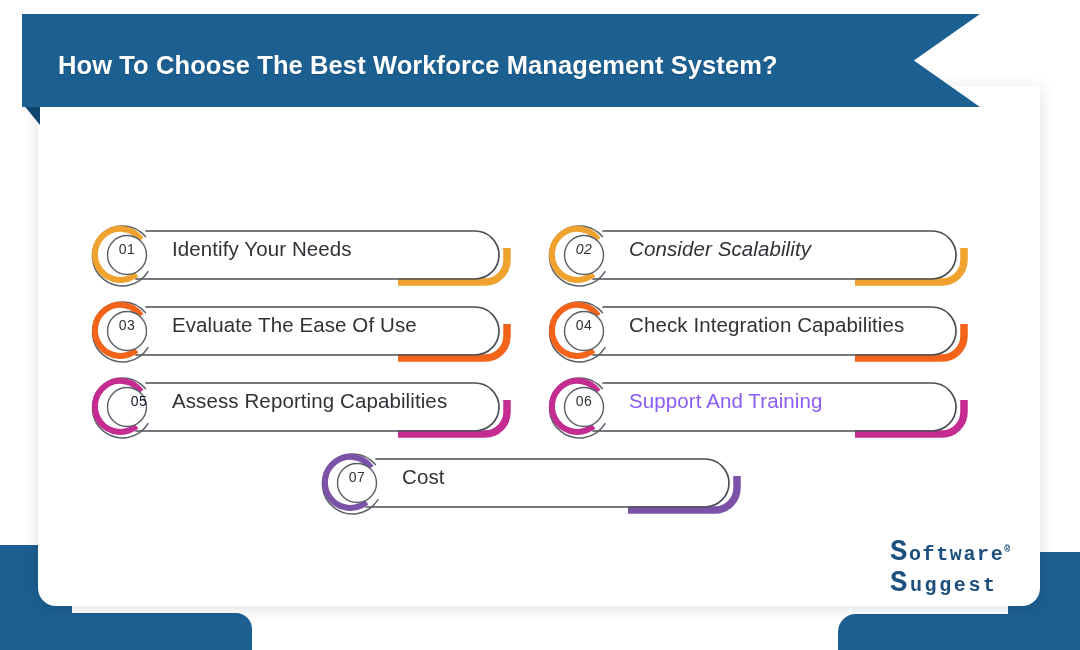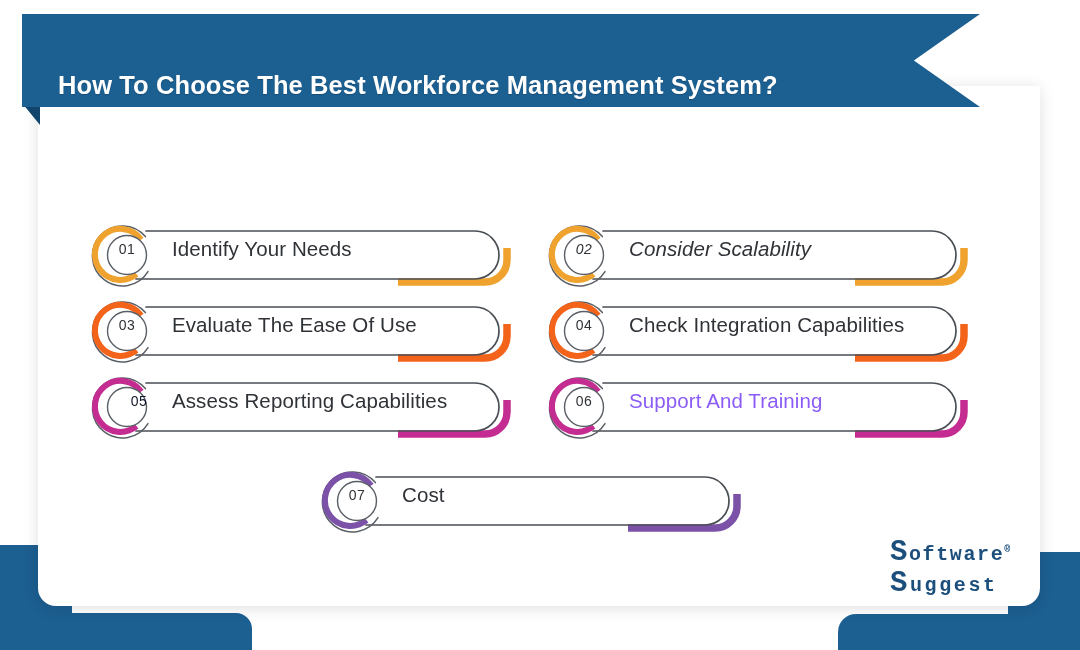--- a/index.html
+++ b/index.html
@@ -90,21 +90,20 @@
     width: 880px;
     height: 103px;
     display: flex;
     align-items: center;
     color: #ffffff;
     font-size: 25.5px;
     font-weight: bold;
     letter-spacing: 0.1px;
     white-space: nowrap;
     text-shadow: 0 1px 1px rgba(0,0,0,0.18);
-    margin-top: 20px;
   }
 
   
   #steps {
     position: absolute;
     left: 38px;
     top: 86px;
     width: 1002px;
     height: 520px;
     text-align: center;
@@ -246,21 +245,21 @@
         <svg width="445" height="86" viewBox="0 0 445 86">
           <path d="M 308 70 L 395 70 A 22 22 0 0 0 417 48 L 417 36" fill="none" stroke="#c42c92" stroke-width="7.5" stroke-linecap="butt"></path>
           <path d="M 56 19 L 385 19 A 24 24 0 0 1 385 67 L 46 67" fill="none" stroke="#4a4f55" stroke-width="1.7" stroke-linecap="round"></path>
           <path d="M 55.4 24.6 A 30 30 0 1 0 58 59.6" fill="none" stroke="#5a5f66" stroke-width="1.5" stroke-linecap="round"></path>
           <path d="M 51.2 27.6 A 25.5 25.5 0 1 0 46.5 62.2" fill="none" stroke="#c42c92" stroke-width="6" stroke-linecap="butt"></path>
           <circle cx="37" cy="43" r="19.5" fill="#ffffff" stroke="#5a5f66" stroke-width="1.4"></circle>
         </svg>
         <div class="step-num" style="left: 0px; width: 74px; color: rgb(47, 50, 54);">06</div>
         <div class="step-label" style="color: #8b5cf6;">Support And Training</div>
       </div>
-      <div class="step" style="left: 282px; top: 372px;">
+      <div class="step" style="left: 282px; top: 354px;">
         <svg width="445" height="86" viewBox="0 0 445 86">
           <path d="M 308 70 L 395 70 A 22 22 0 0 0 417 48 L 417 36" fill="none" stroke="#7b52a8" stroke-width="7.5" stroke-linecap="butt"></path>
           <path d="M 56 19 L 385 19 A 24 24 0 0 1 385 67 L 46 67" fill="none" stroke="#4a4f55" stroke-width="1.7" stroke-linecap="round"></path>
           <path d="M 55.4 24.6 A 30 30 0 1 0 58 59.6" fill="none" stroke="#5a5f66" stroke-width="1.5" stroke-linecap="round"></path>
           <path d="M 51.2 27.6 A 25.5 25.5 0 1 0 46.5 62.2" fill="none" stroke="#7b52a8" stroke-width="6" stroke-linecap="butt"></path>
           <circle cx="37" cy="43" r="19.5" fill="#ffffff" stroke="#5a5f66" stroke-width="1.4"></circle>
         </svg>
         <div class="step-num" style="left: 0px; width: 74px; color: rgb(47, 50, 54);">07</div>
         <div class="step-label" style="color: rgb(47, 50, 54);">Cost</div>
       </div>

